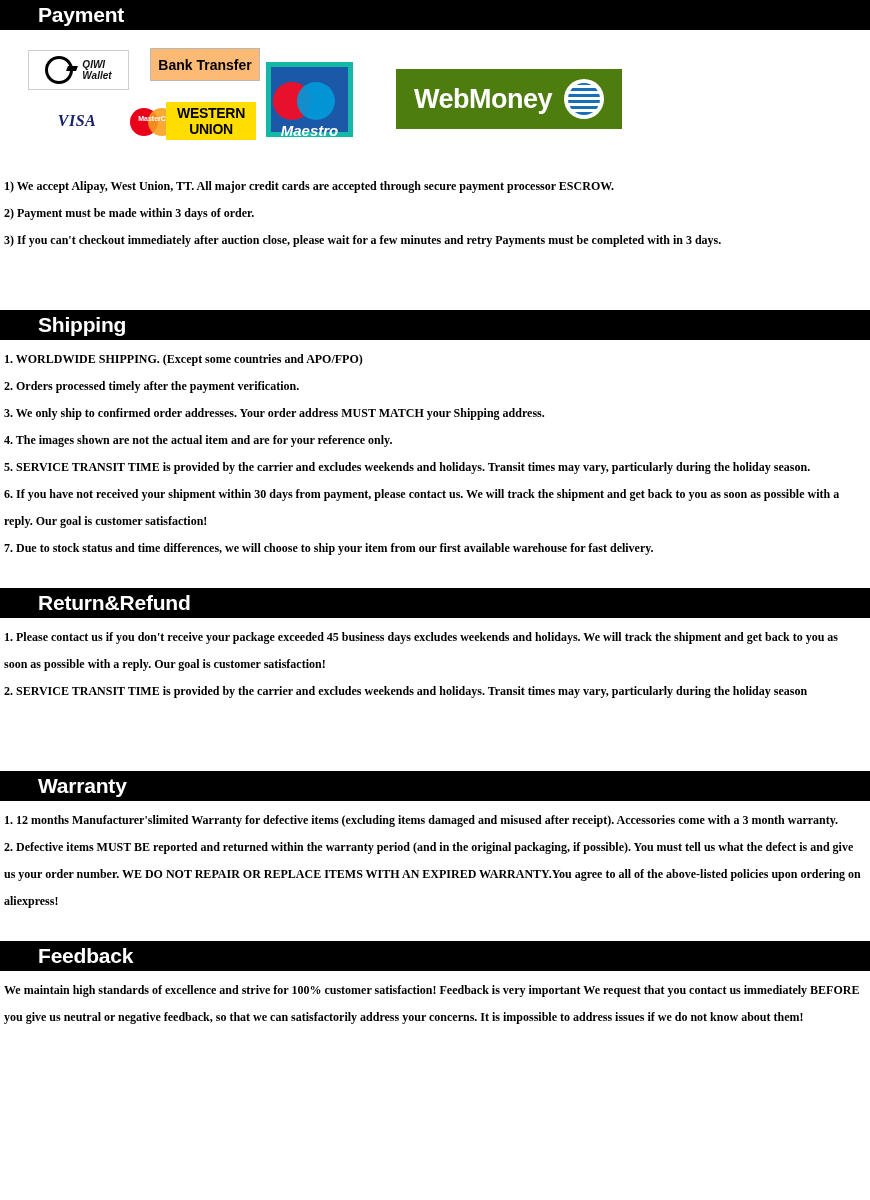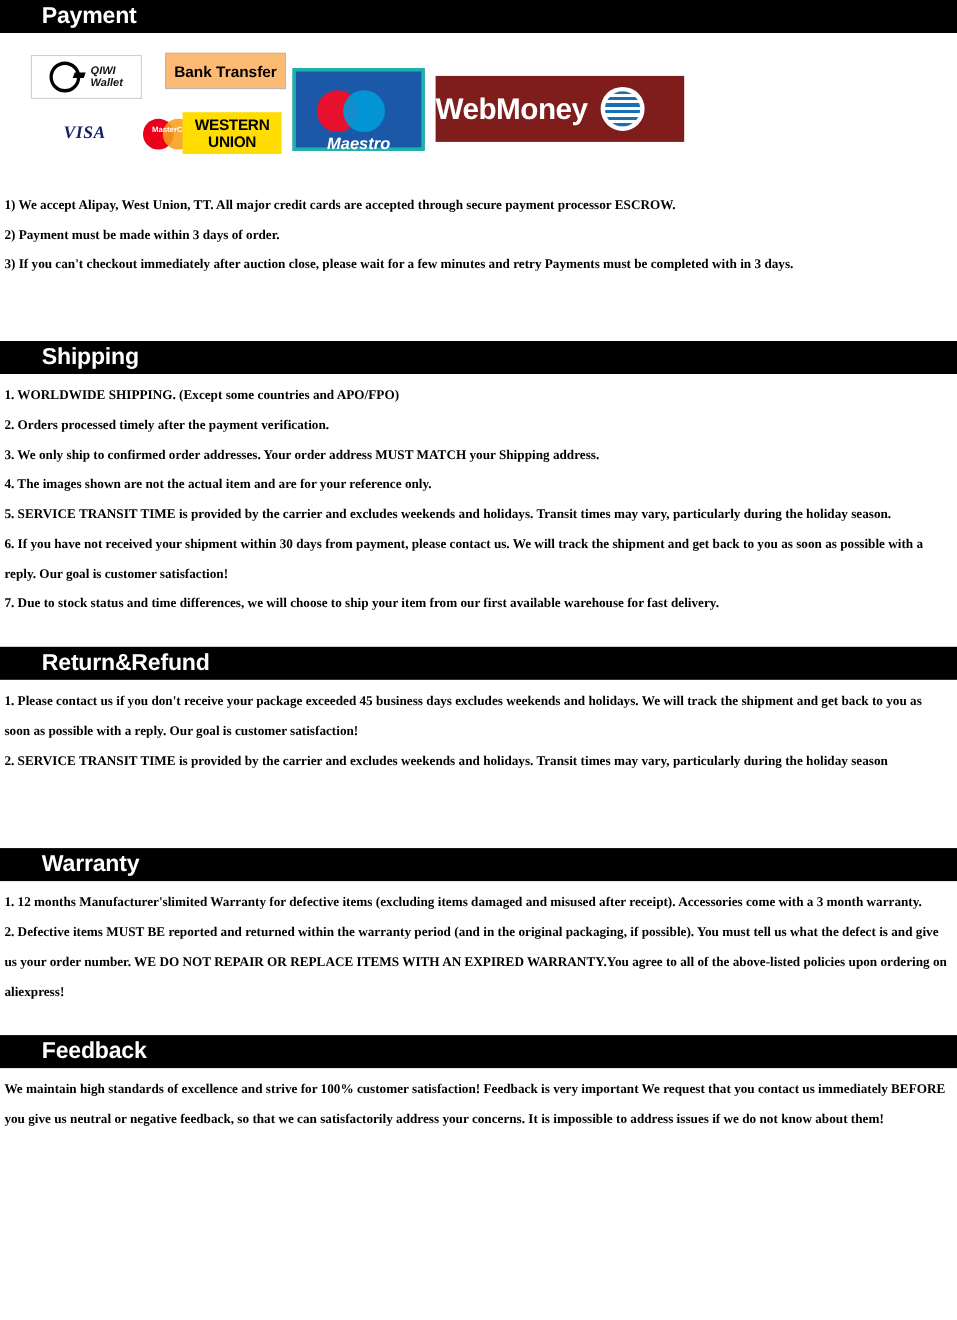--- a/index.html
+++ b/index.html
@@ -96,23 +96,23 @@
     left: 132px; top: 4px; width: 110px; height: 33px;
     background: #fdba74;
     border: 1px solid #b8b8b8;
     font-family: "Liberation Sans", sans-serif;
     font-weight: bold;
     font-size: 14px;
     color: #000000;
   }
   
   .logo-maestro {
-    left: 248px; top: 18px; width: 120px; height: 75px;
+    left: 248px; top: 18px; width: 87px; height: 75px;
     background: #1b58a8;
-    border: 3px solid #14b8a6;
+    border: 5px solid #14b8a6;
   }
   .maestro-circles {
     position: relative; width: 80px; height: 44px;
   }
   .mc-left, .mc-right {
     position: absolute; top: 4px; width: 38px; height: 38px; border-radius: 50%;
   }
   .mc-left { left: 2px; background: #e8112d; }
   .mc-right { left: 26px; background: #0099d8; opacity: 0.92; }
   .maestro-word {
@@ -121,22 +121,23 @@
     text-align: center;
     font-family: "Liberation Sans", sans-serif;
     font-style: italic;
     font-weight: bold;
     font-size: 15px;
     color: #ffffff;
   }
   
   .logo-webmoney {
     left: 378px; top: 25px; width: 226px; height: 60px;
-    background: #7f1d1d;
+    background: #4d7c0f;
     justify-content: flex-start;
+    padding-left: 18px;
   }
   .wm-text {
     font-family: "Liberation Sans", sans-serif;
     font-weight: bold;
     font-size: 27px;
     color: #ffffff;
     letter-spacing: -0.5px;
   }
   .wm-globe {
     margin-left: 12px;

